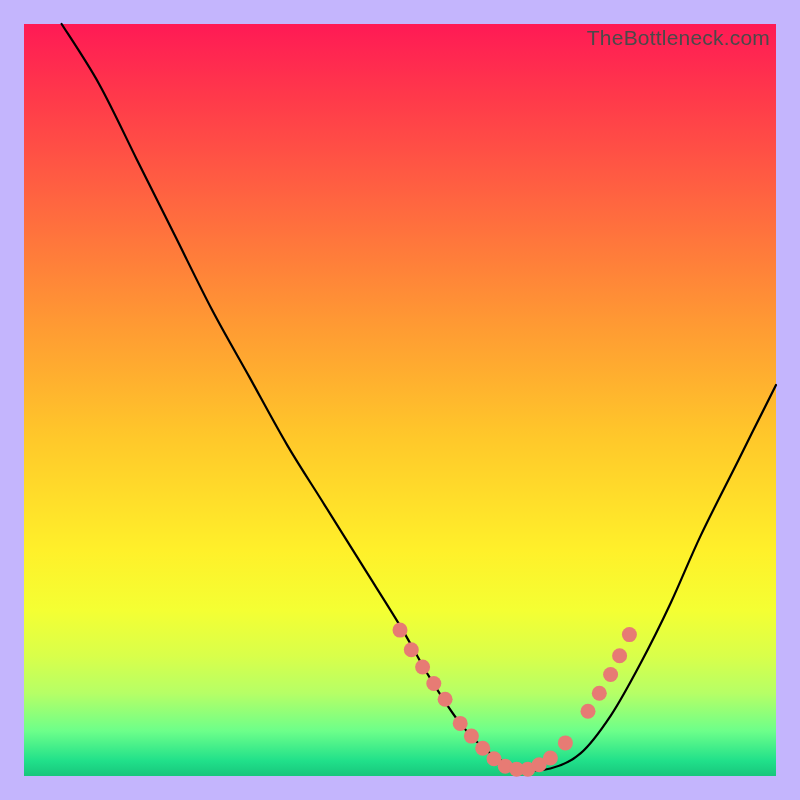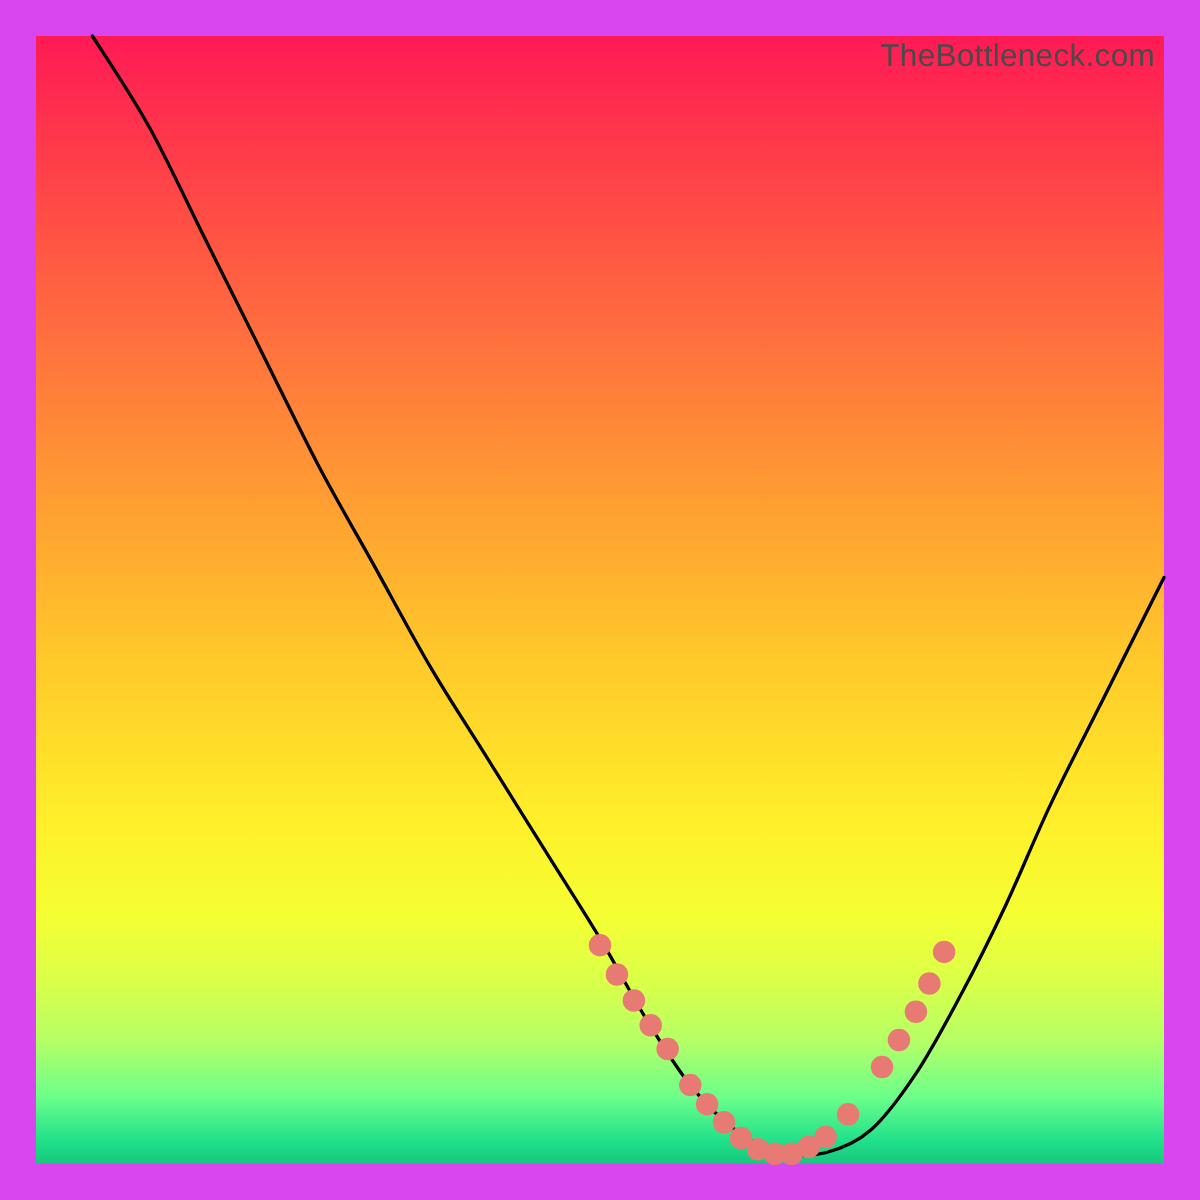--- a/index.html
+++ b/index.html
@@ -8,21 +8,21 @@
     background: #000;
     width: 800px;
     height: 800px;
     overflow: hidden;
     font-family: Arial, Helvetica, sans-serif;
   }
   .frame {
     position: relative;
     width: 800px;
     height: 800px;
-    background: #d946ef;
+    background: #c4b5fd;
   }
   .plot-area {
     position: absolute;
     left: 24px;
     top: 24px;
     width: 752px;
     height: 752px;
     background: linear-gradient(
       to bottom,
       #ff1a55 0%,

